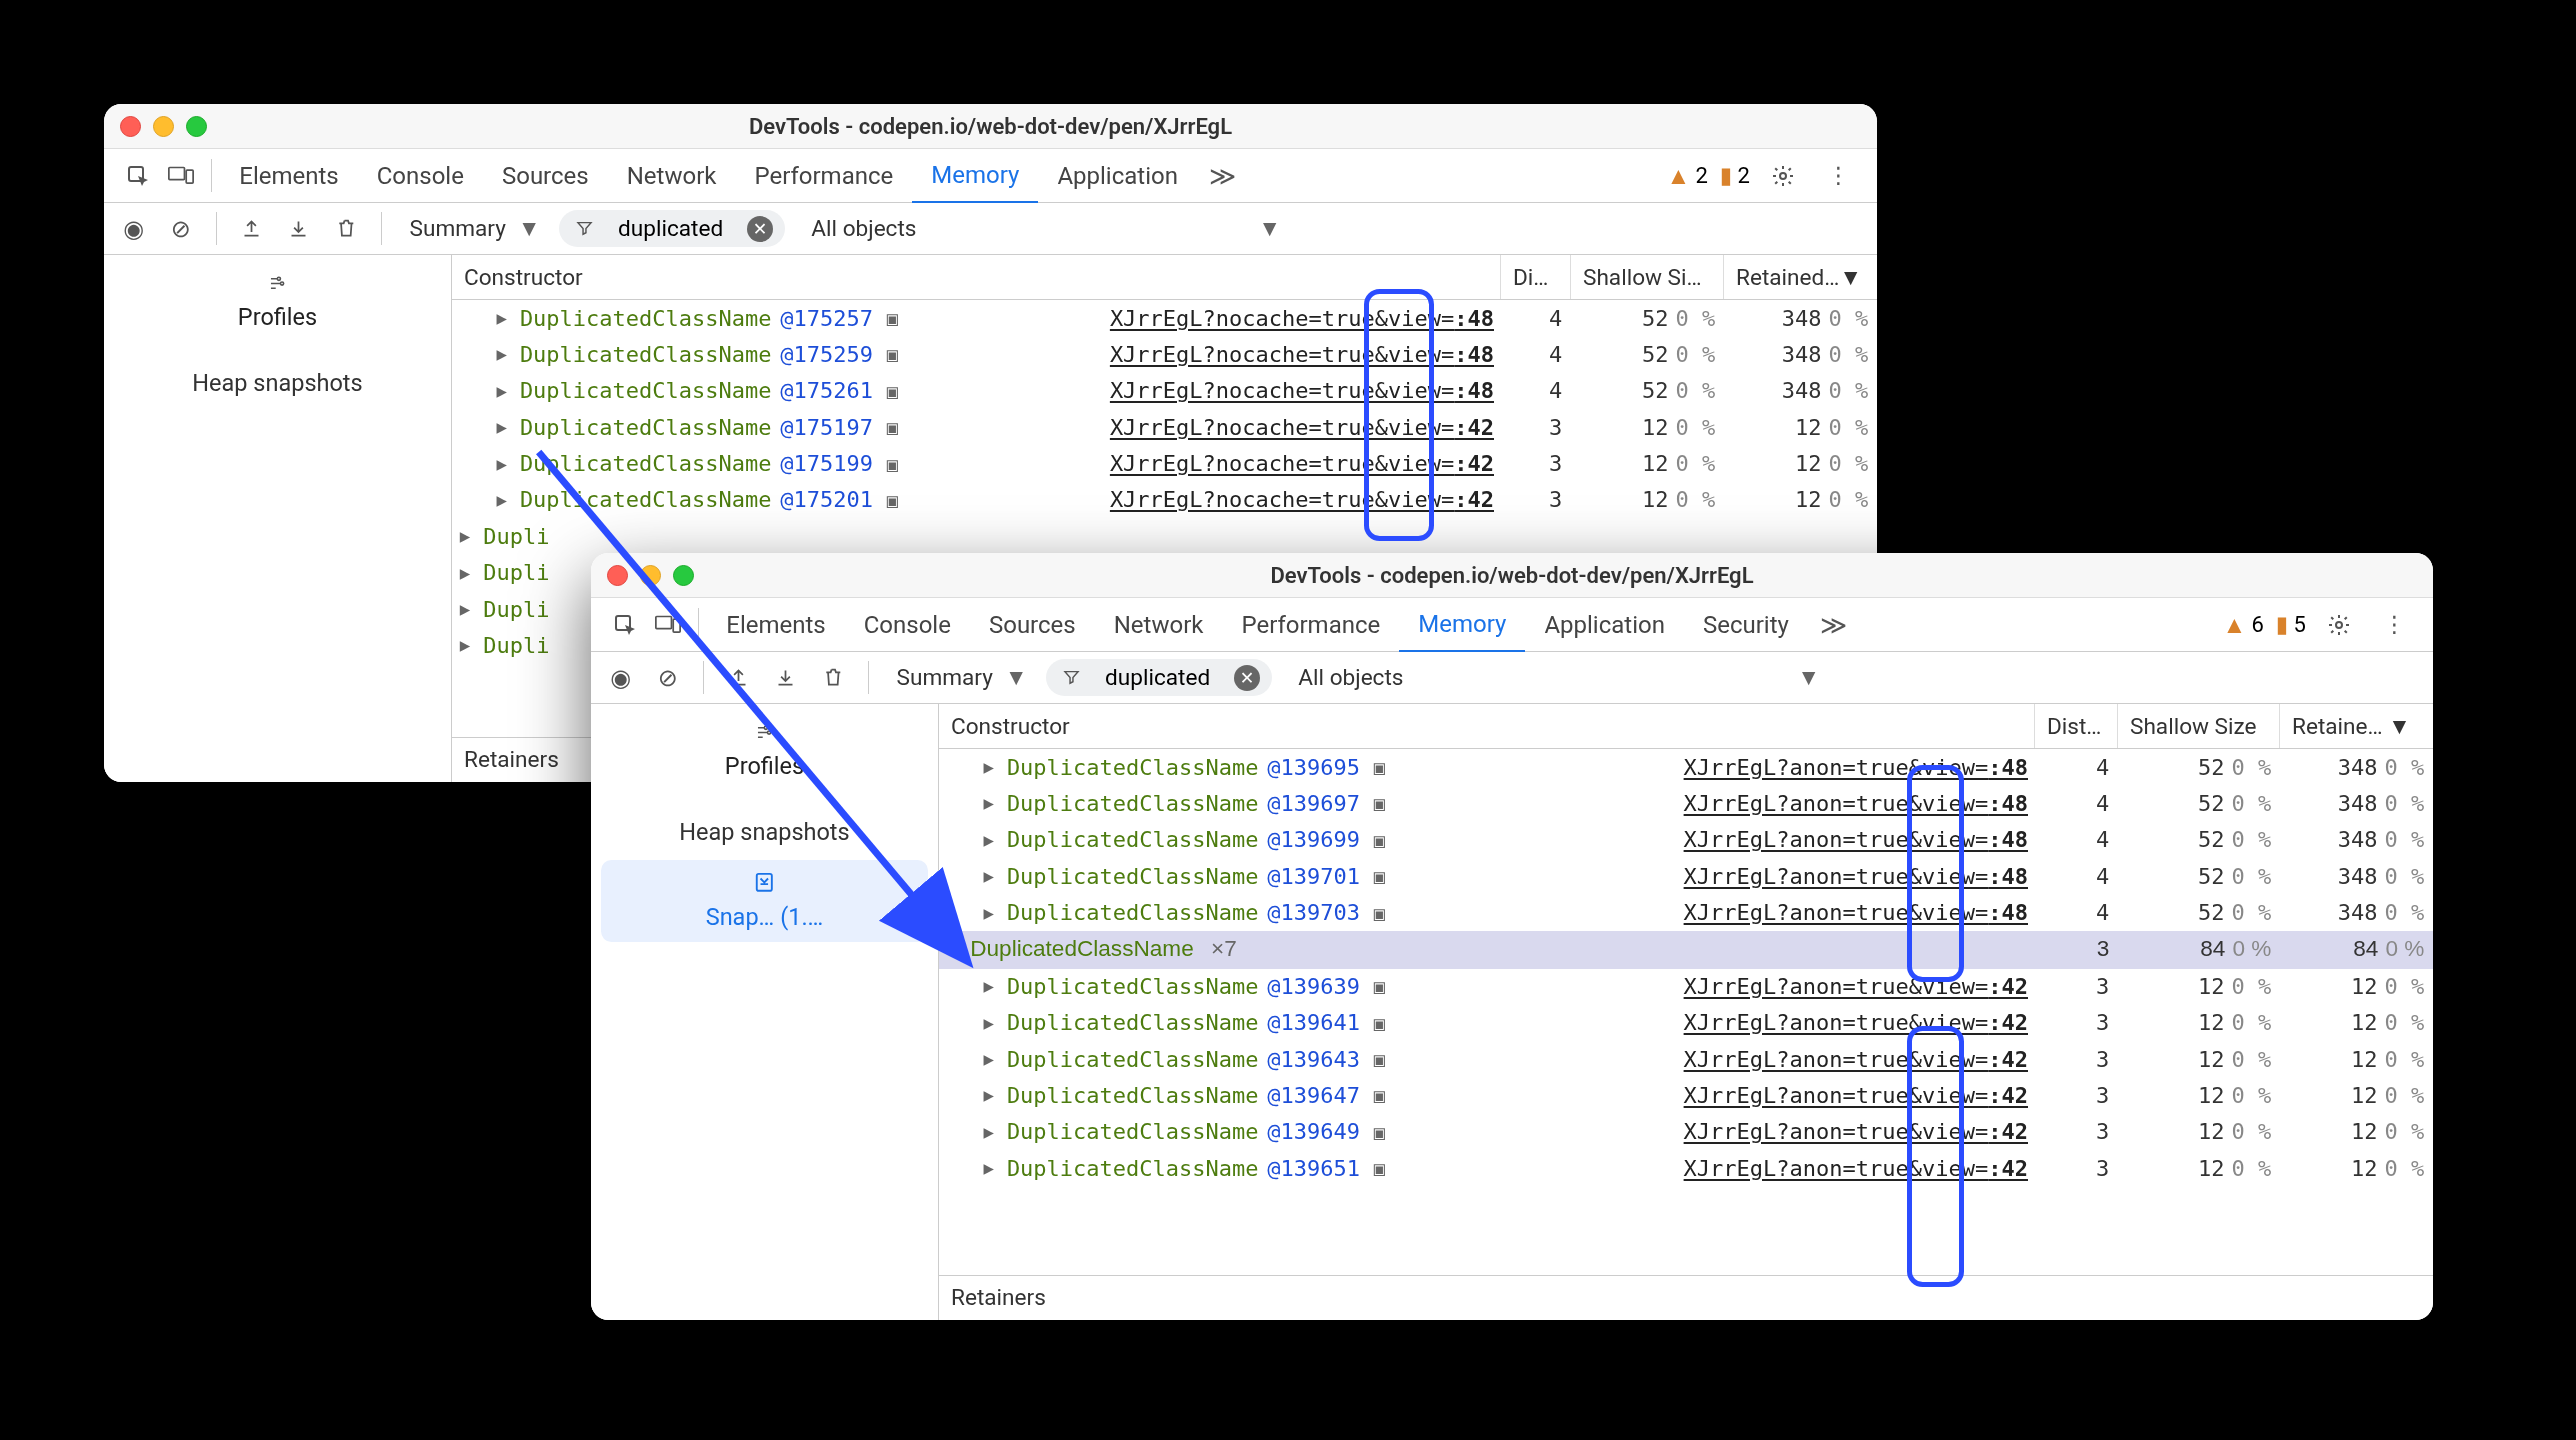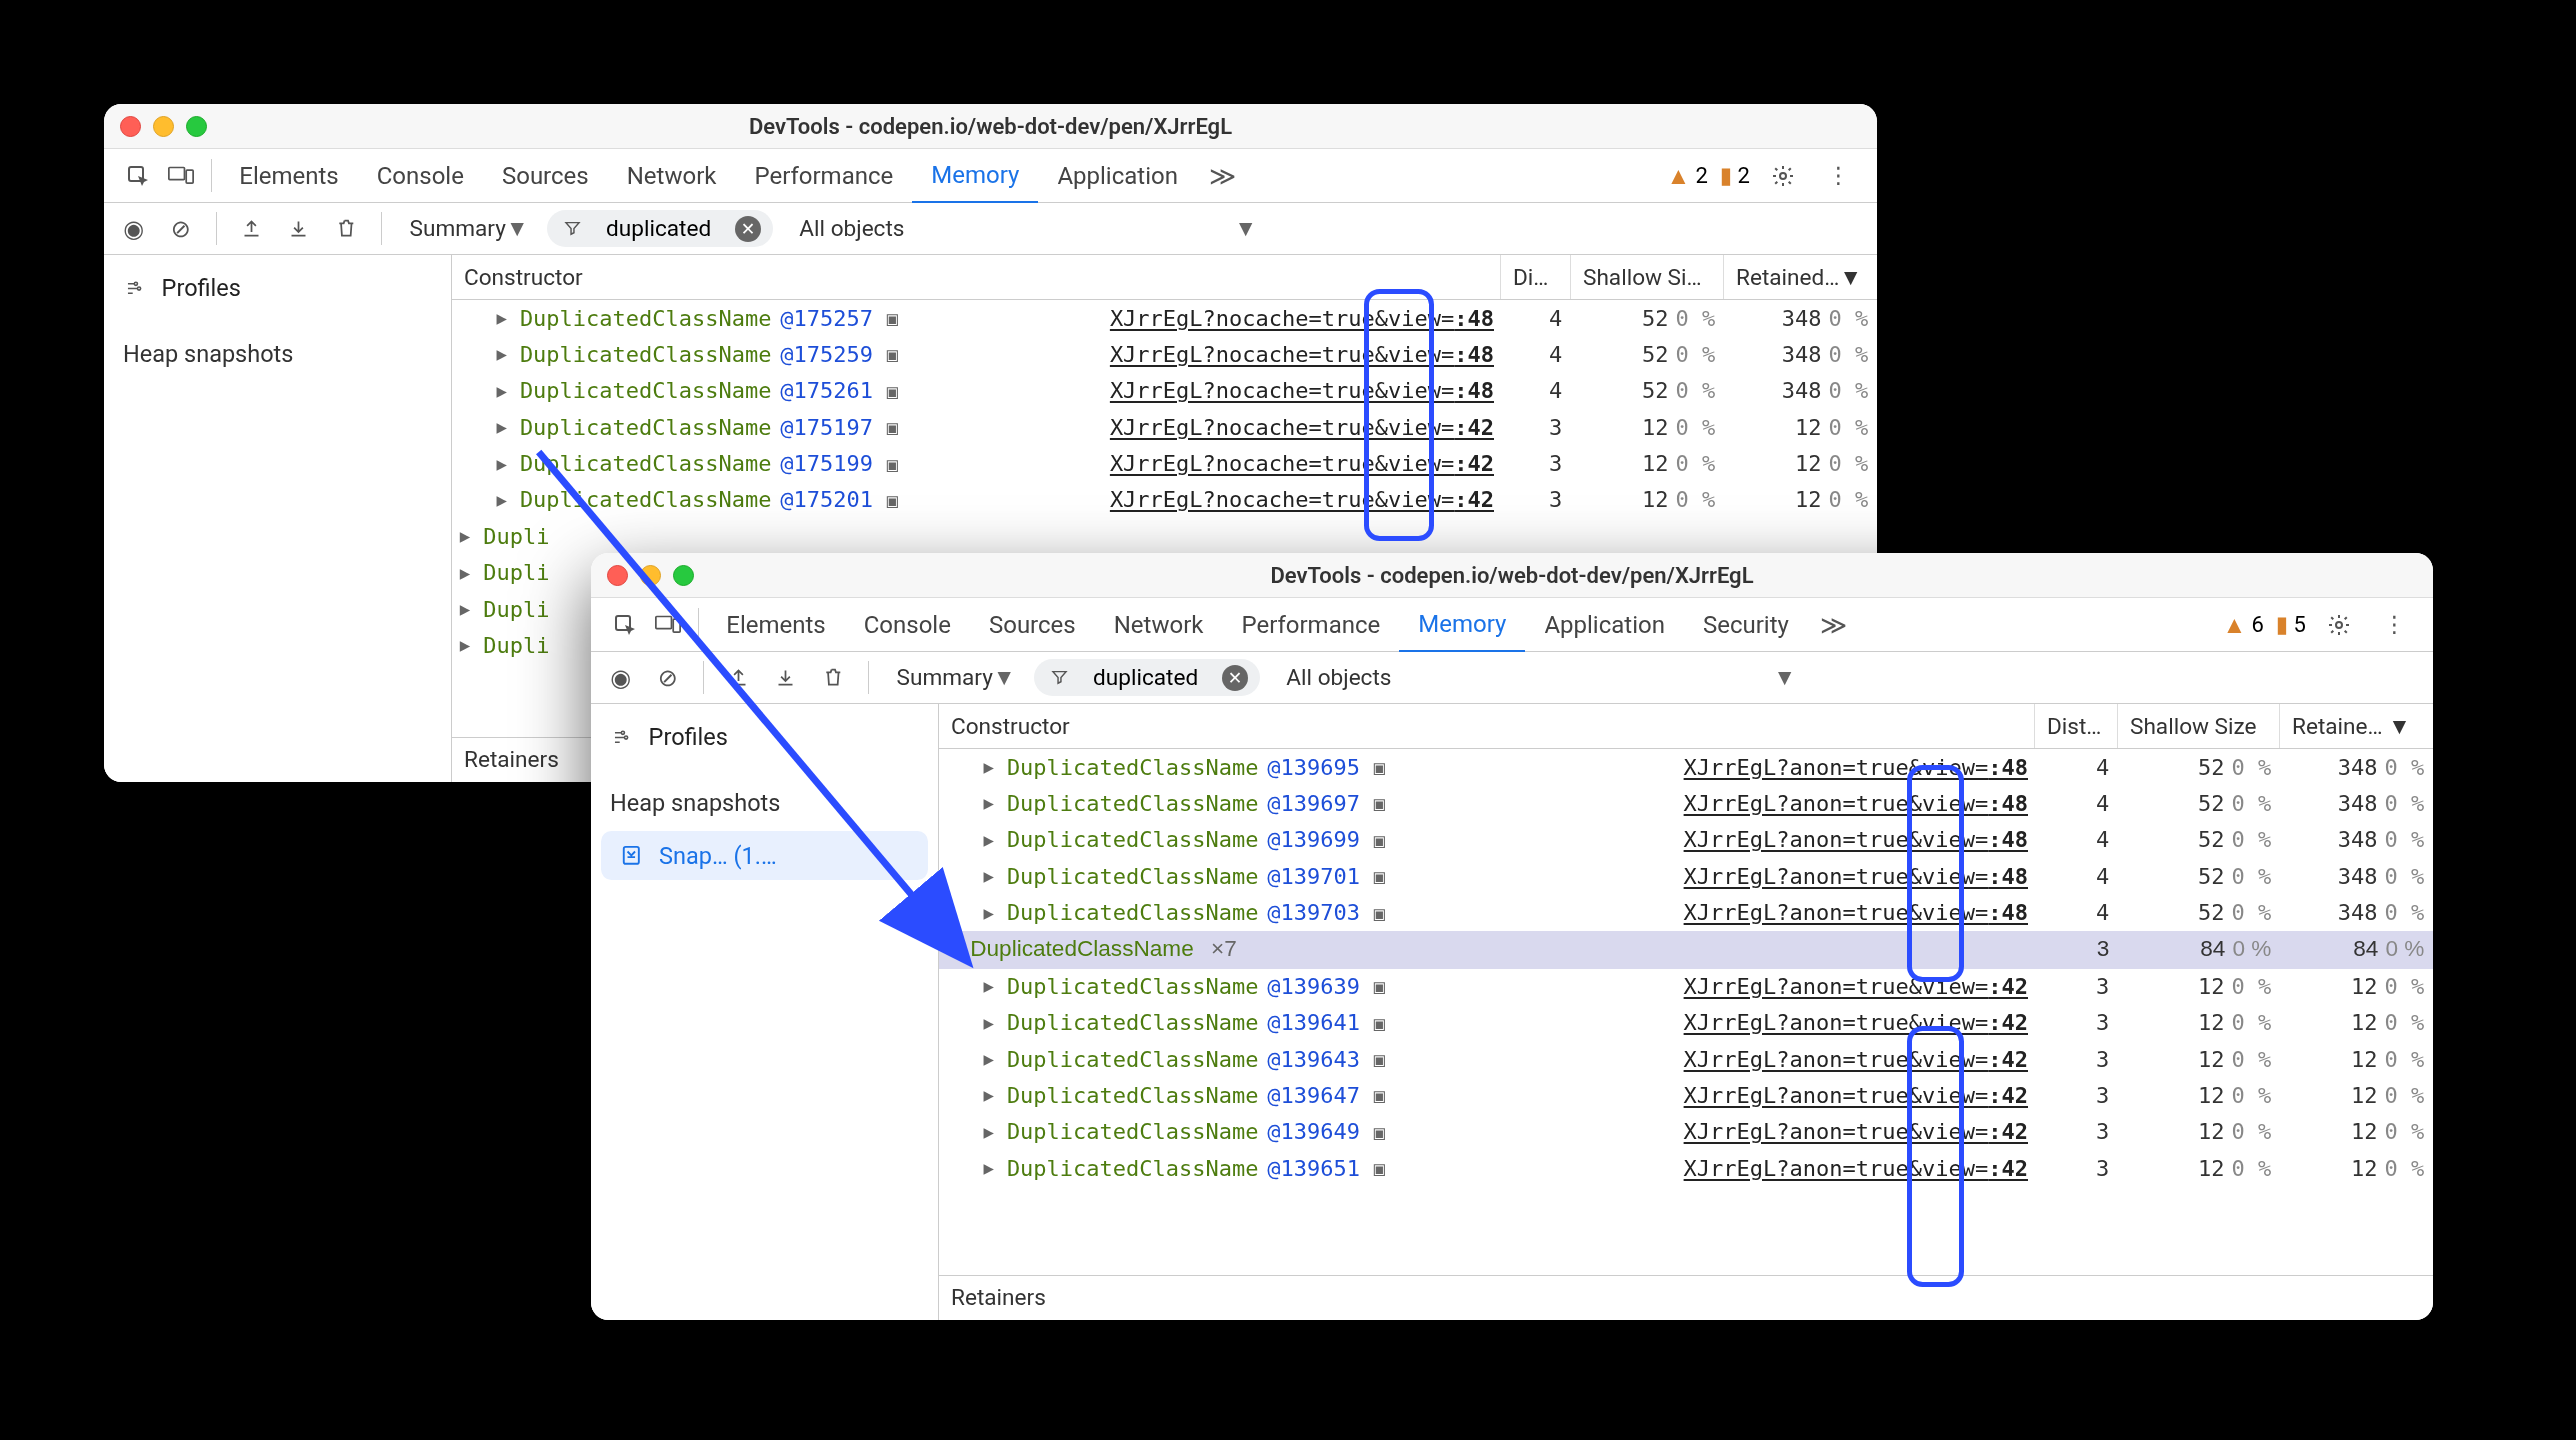--- a/index.html
+++ b/index.html
@@ -97,20 +97,21 @@
     font-size:22.6px;
   }
   .toolbar .iconbtn {
     width:42px; height:42px;
     display:flex; align-items:center; justify-content:center;
     color:#555;
     font-size:24px;
   }
   .select-like {
     display:flex; align-items:center;
+    gap:12px;
     padding:0 14px;
     color:#333;
   }
   .pill {
     display:flex; align-items:center;
     gap:24px;
     background:#eef0f2;
     border-radius:24px;
     padding:5.2px 12px 5.2px 15.6px;
   }
@@ -129,24 +130,25 @@
   }
   .sidebar {
     width:348px;
     border-right:0.9px solid #ccc;
     padding:8.7px 0;
     background:#fff;
   }
   .side-row {
     display:flex;
     align-items:center;
-    gap:16px;
+    gap:10px;
     padding:10.4px 19px;
     font-size:23.5px;
     color:#333;
+    flex-direction:column;
   }
   .side-row.label { font-weight:400; color:#222; }
   .side-row.item {
     color:#1a73e8;
     background:#e8f0fe;
     border-radius:10.4px;
     margin:3.5px 10.4px;
   }
   .content {
     flex:1;

